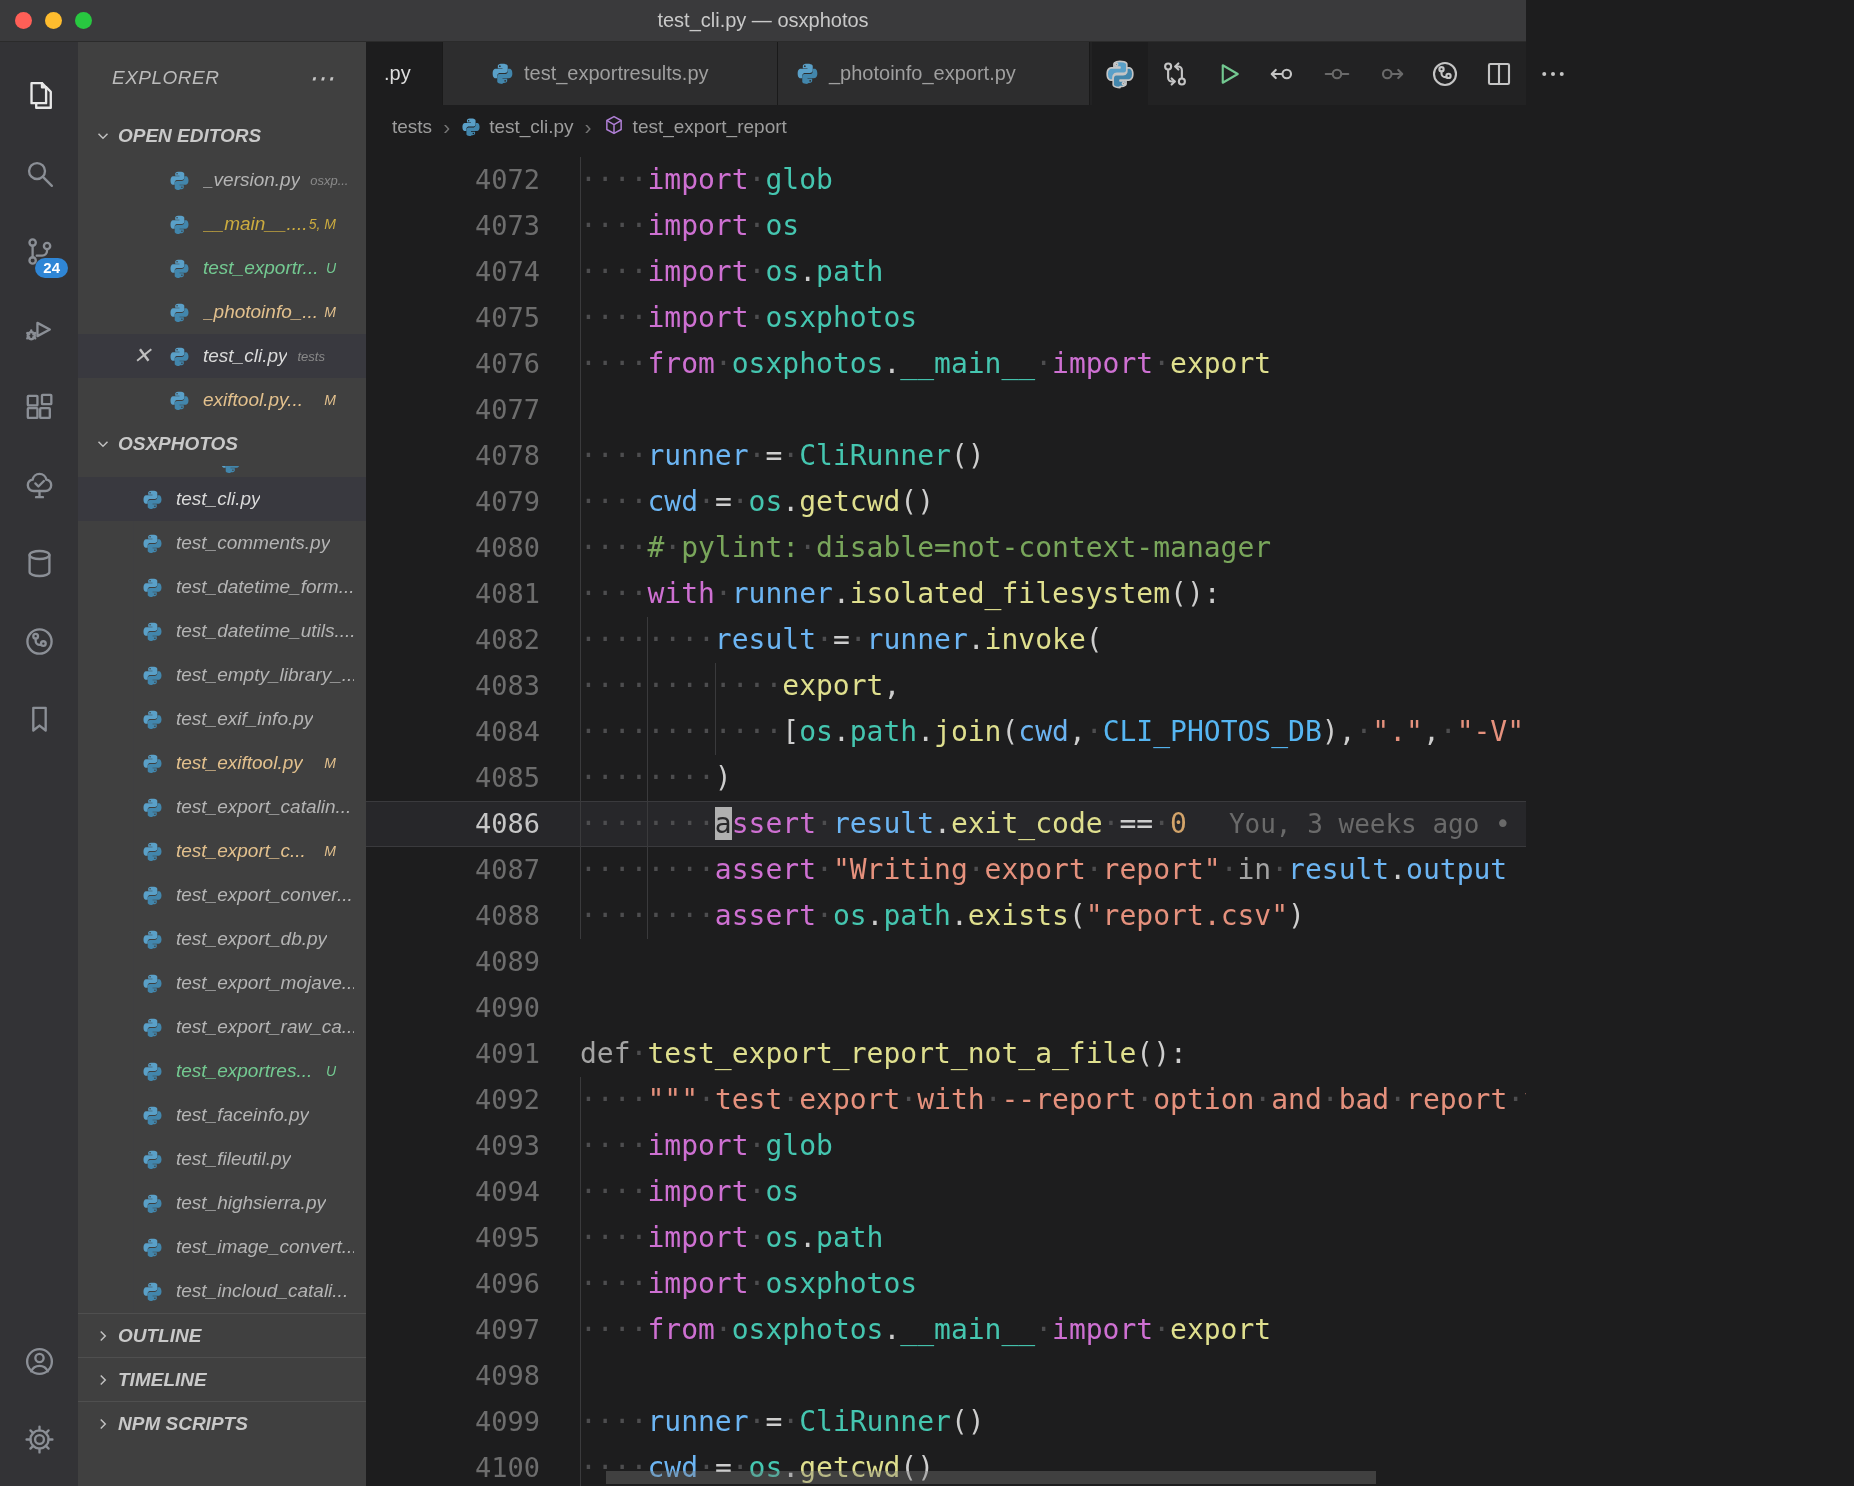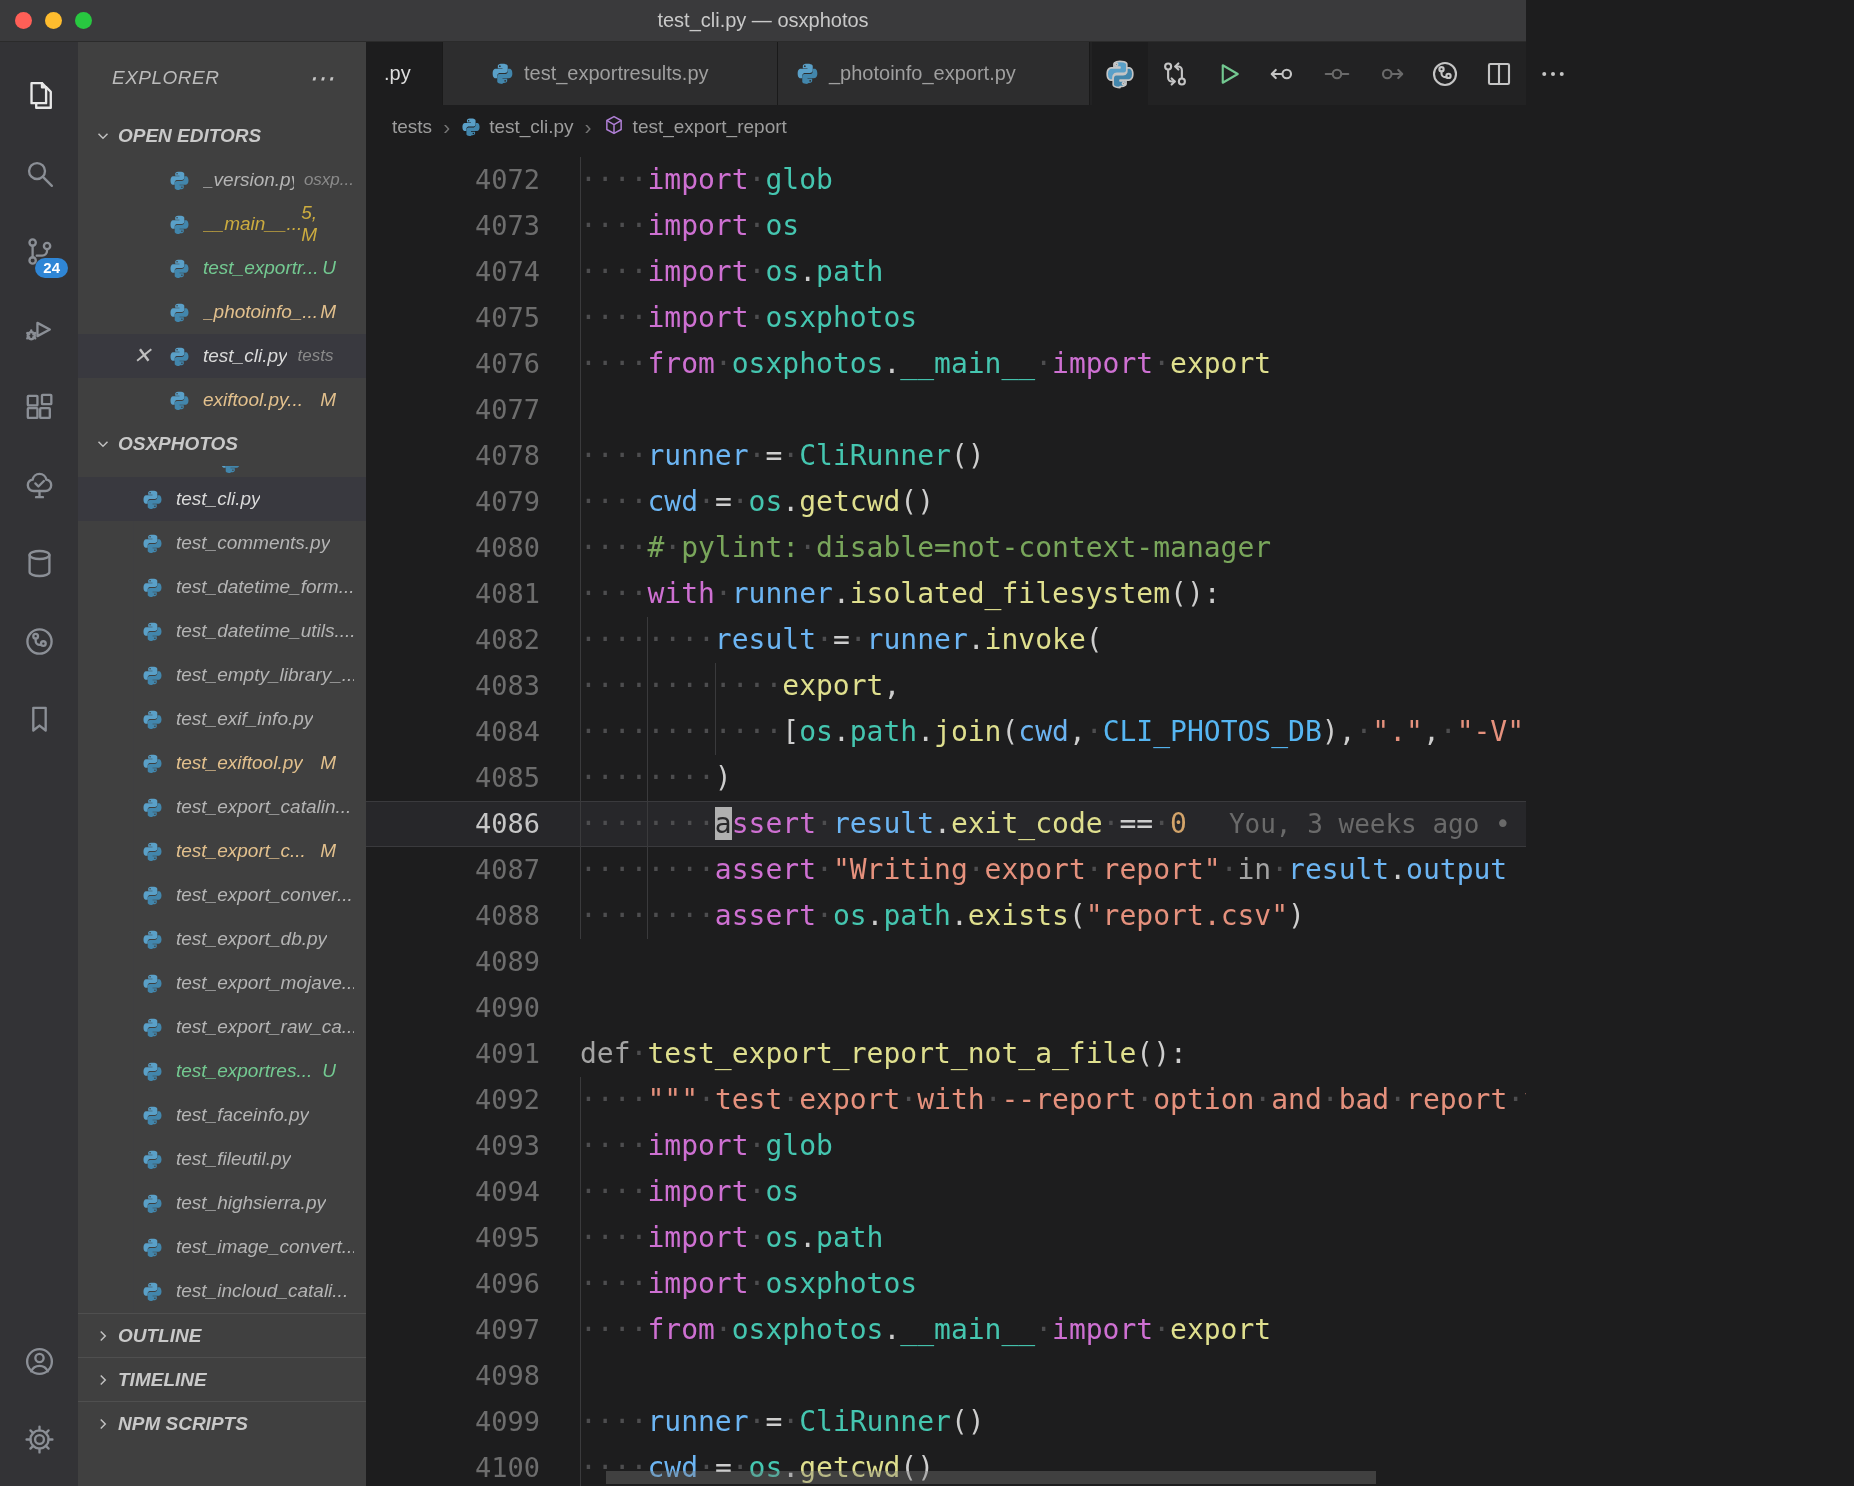--- a/index.html
+++ b/index.html
@@ -42,22 +42,22 @@
   .row { height:44px; display:flex; align-items:center; position:relative; font-size:19px;
     cursor:pointer; padding-right:12px; }
   .row.selected { background:#39393f; }
   .row .close { position:absolute; left:55px; color:#c0c0c0; font-size:22px; }
   .pyicon { width:21px; height:21px; flex:none; }
   .oe-list .row { padding-left:91px; }
   .proj-list { position:relative; flex:none; }
   .proj-list .row { padding-left:64px; }
   .tree-guide { position:absolute; left:55px; top:0; bottom:0; width:1px; background:#3f3f41; }
   .row .fname { margin-left:13px; white-space:nowrap; overflow:hidden; }
-  .row .fdesc { margin-left:10px; color:#8a8a8a; font-size:17px; white-space:nowrap; }
-  .row .fbadge { margin-left:auto; font-size:19px; padding-right:18px; }
+  .row .fdesc { margin-left:10px; color:#8a8a8a; font-size:13px; white-space:nowrap; }
+  .row .fbadge { margin-left:auto; font-size:14px; padding-right:18px; }
   .c-default { color:#b4b4b4; } .row.selected .c-default { color:#dadada; }
   .c-modified { color:#e2c08d; } .c-untracked { color:#73c991; } .c-warning { color:#ccac3f; }
   .partial-row { height:11px; overflow:hidden; position:relative; }
   .partial-row .pyicon { position:absolute; left:142px; top:-13px; }
 
   
   .editor { flex:1; display:flex; flex-direction:column; min-width:0; background:#1d1d1e; }
   .tabbar { height:63px; background:#222223; display:flex; flex:none; }
   .tab { height:63px; display:flex; align-items:center; gap:10px; padding:0 18px;
     background:#2d2d2e; border-right:1px solid #1a1a1a; color:#9f9f9f; font-size:20px;

